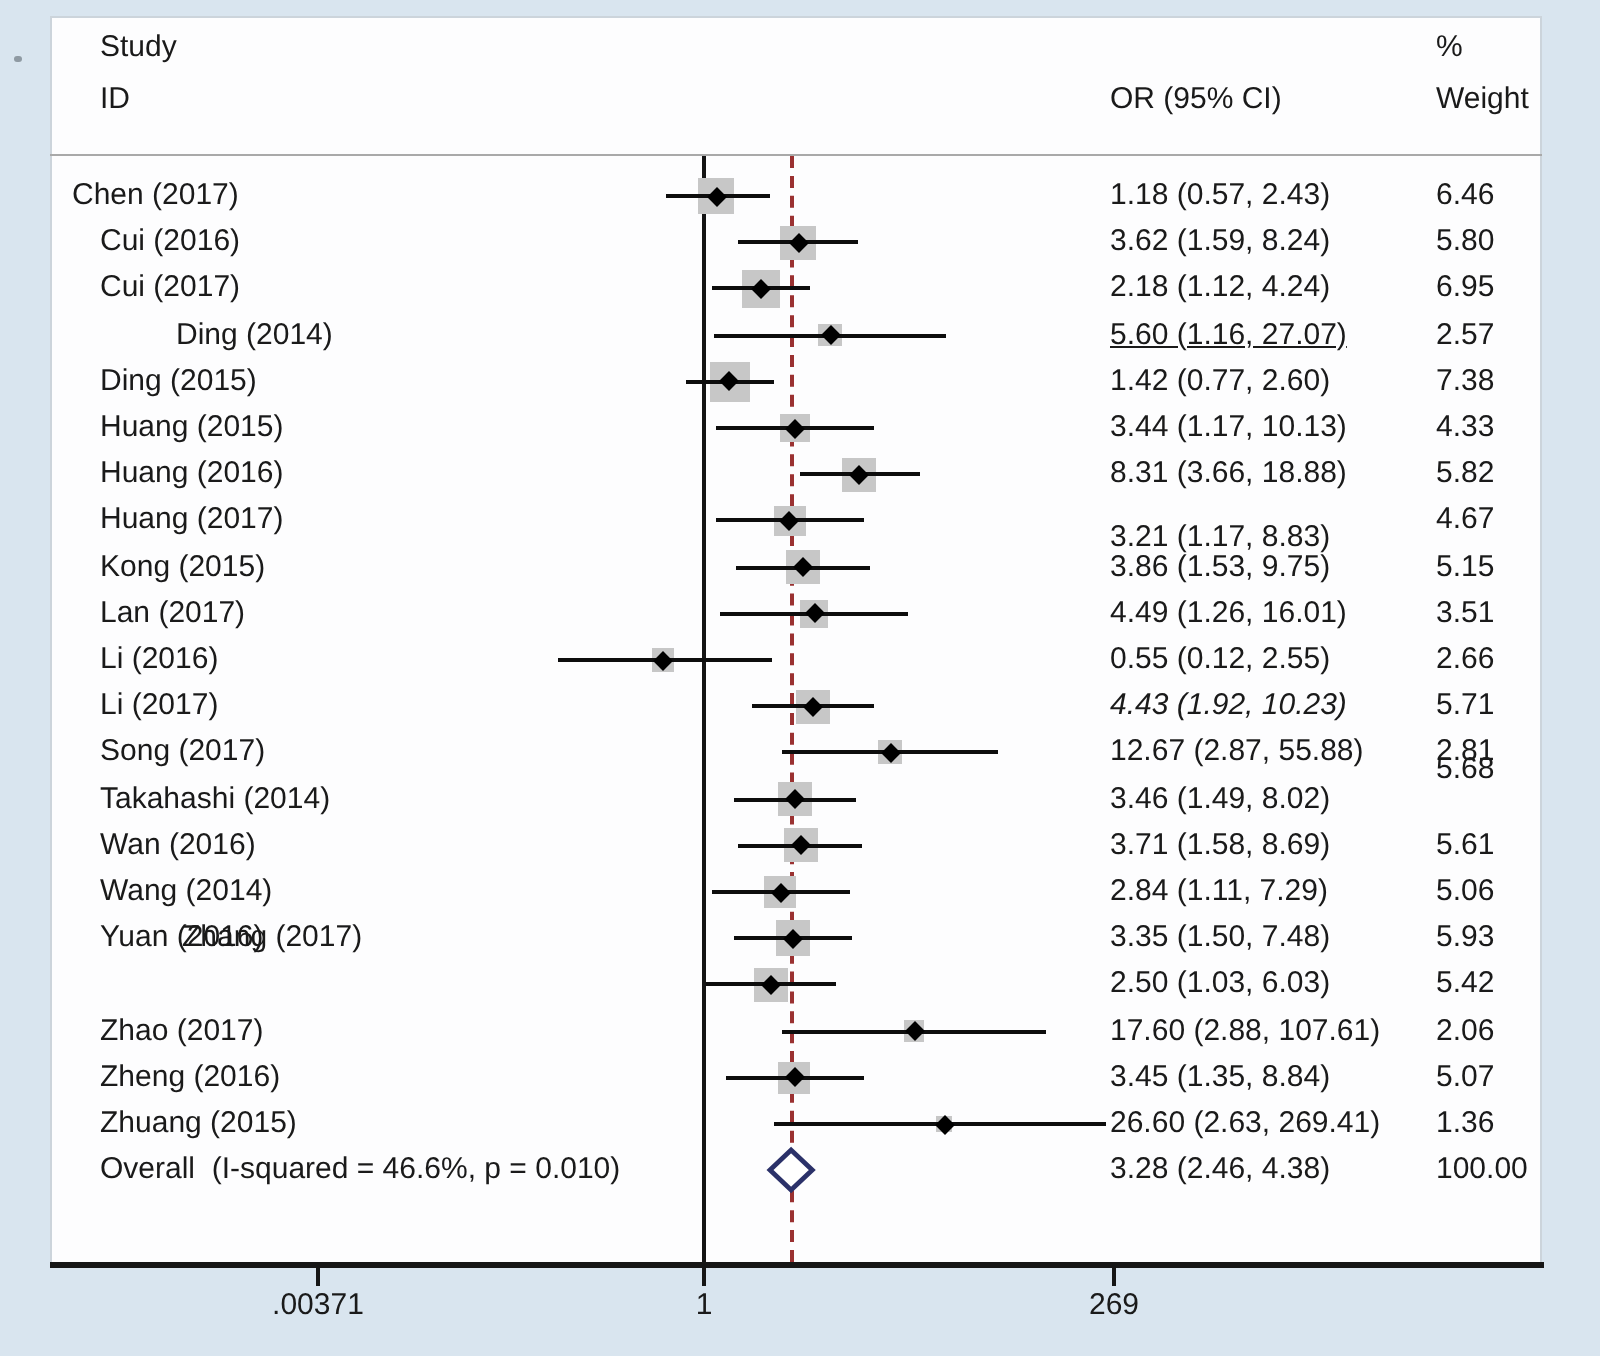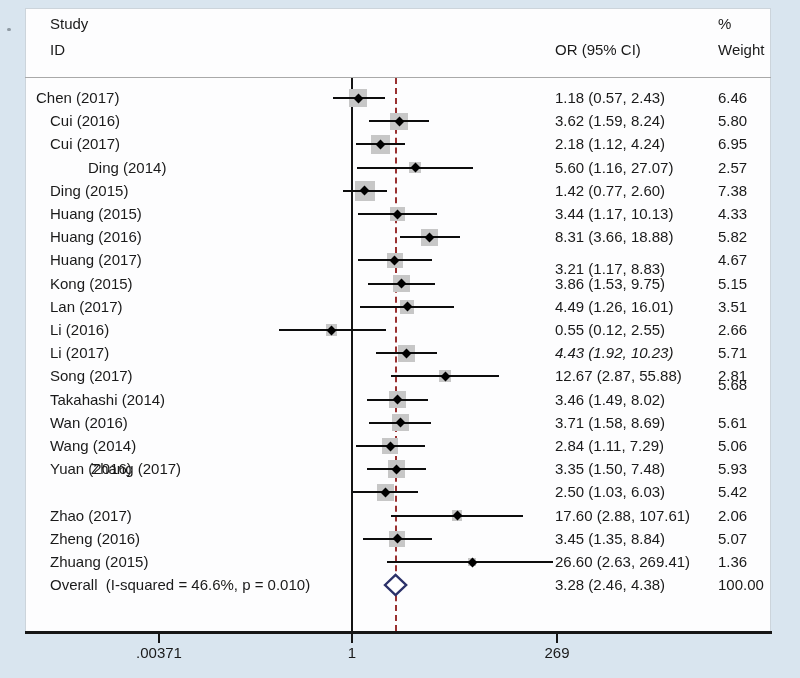--- a/index.html
+++ b/index.html
@@ -64,21 +64,21 @@
       <div class="wt-square" style="left: 390.469px; top: 112.53px; width: 17.3399px; height: 17.3399px;"></div>
       <div class="ci-line" style="left: 368.992px; top: 120.2px; width: 60.2854px;"></div>
       <div class="marker" style="left: 395.639px; top: 117.7px;"></div>
       <div class="row-text" style="left: 50px; top: 133.4px;">Cui (2017)</div>
       <div class="row-text" style="left: 555px; top: 133.4px;">2.18 (1.12, 4.24)</div>
       <div class="row-text" style="left: 718px; top: 133.4px;">6.95</div>
       <div class="wt-square" style="left: 371.065px; top: 134.909px; width: 18.9813px; height: 18.9813px;"></div>
       <div class="ci-line" style="left: 356.153px; top: 143.4px; width: 48.7788px;"></div>
       <div class="marker" style="left: 377.056px; top: 140.9px;"></div>
       <div class="row-text" style="left: 50px; top: 156.6px; margin-left: 38px;">Ding (2014)</div>
-      <div class="row-text" style="left: 555px; top: 156.6px;">5.60 (1.16, 27.07)</div>
+      <div class="row-text" style="left: 555px; top: 156.6px; text-decoration: underline;">5.60 (1.16, 27.07)</div>
       <div class="row-text" style="left: 718px; top: 156.6px;">2.57</div>
       <div class="wt-square" style="left: 409.354px; top: 161.829px; width: 11.5425px; height: 11.5425px;"></div>
       <div class="ci-line" style="left: 357.438px; top: 166.6px; width: 115.422px;"></div>
       <div class="marker" style="left: 411.625px; top: 164.1px;"></div>
       <div class="row-text" style="left: 50px; top: 179.8px;">Ding (2015)</div>
       <div class="row-text" style="left: 555px; top: 179.8px;">1.42 (0.77, 2.60)</div>
       <div class="row-text" style="left: 718px; top: 179.8px;">7.38</div>
       <div class="wt-square" style="left: 355.069px; top: 181.02px; width: 19.5596px; height: 19.5596px;"></div>
       <div class="ci-line" style="left: 342.987px; top: 189.8px; width: 44.0246px;"></div>
       <div class="marker" style="left: 361.349px; top: 187.3px;"></div>

